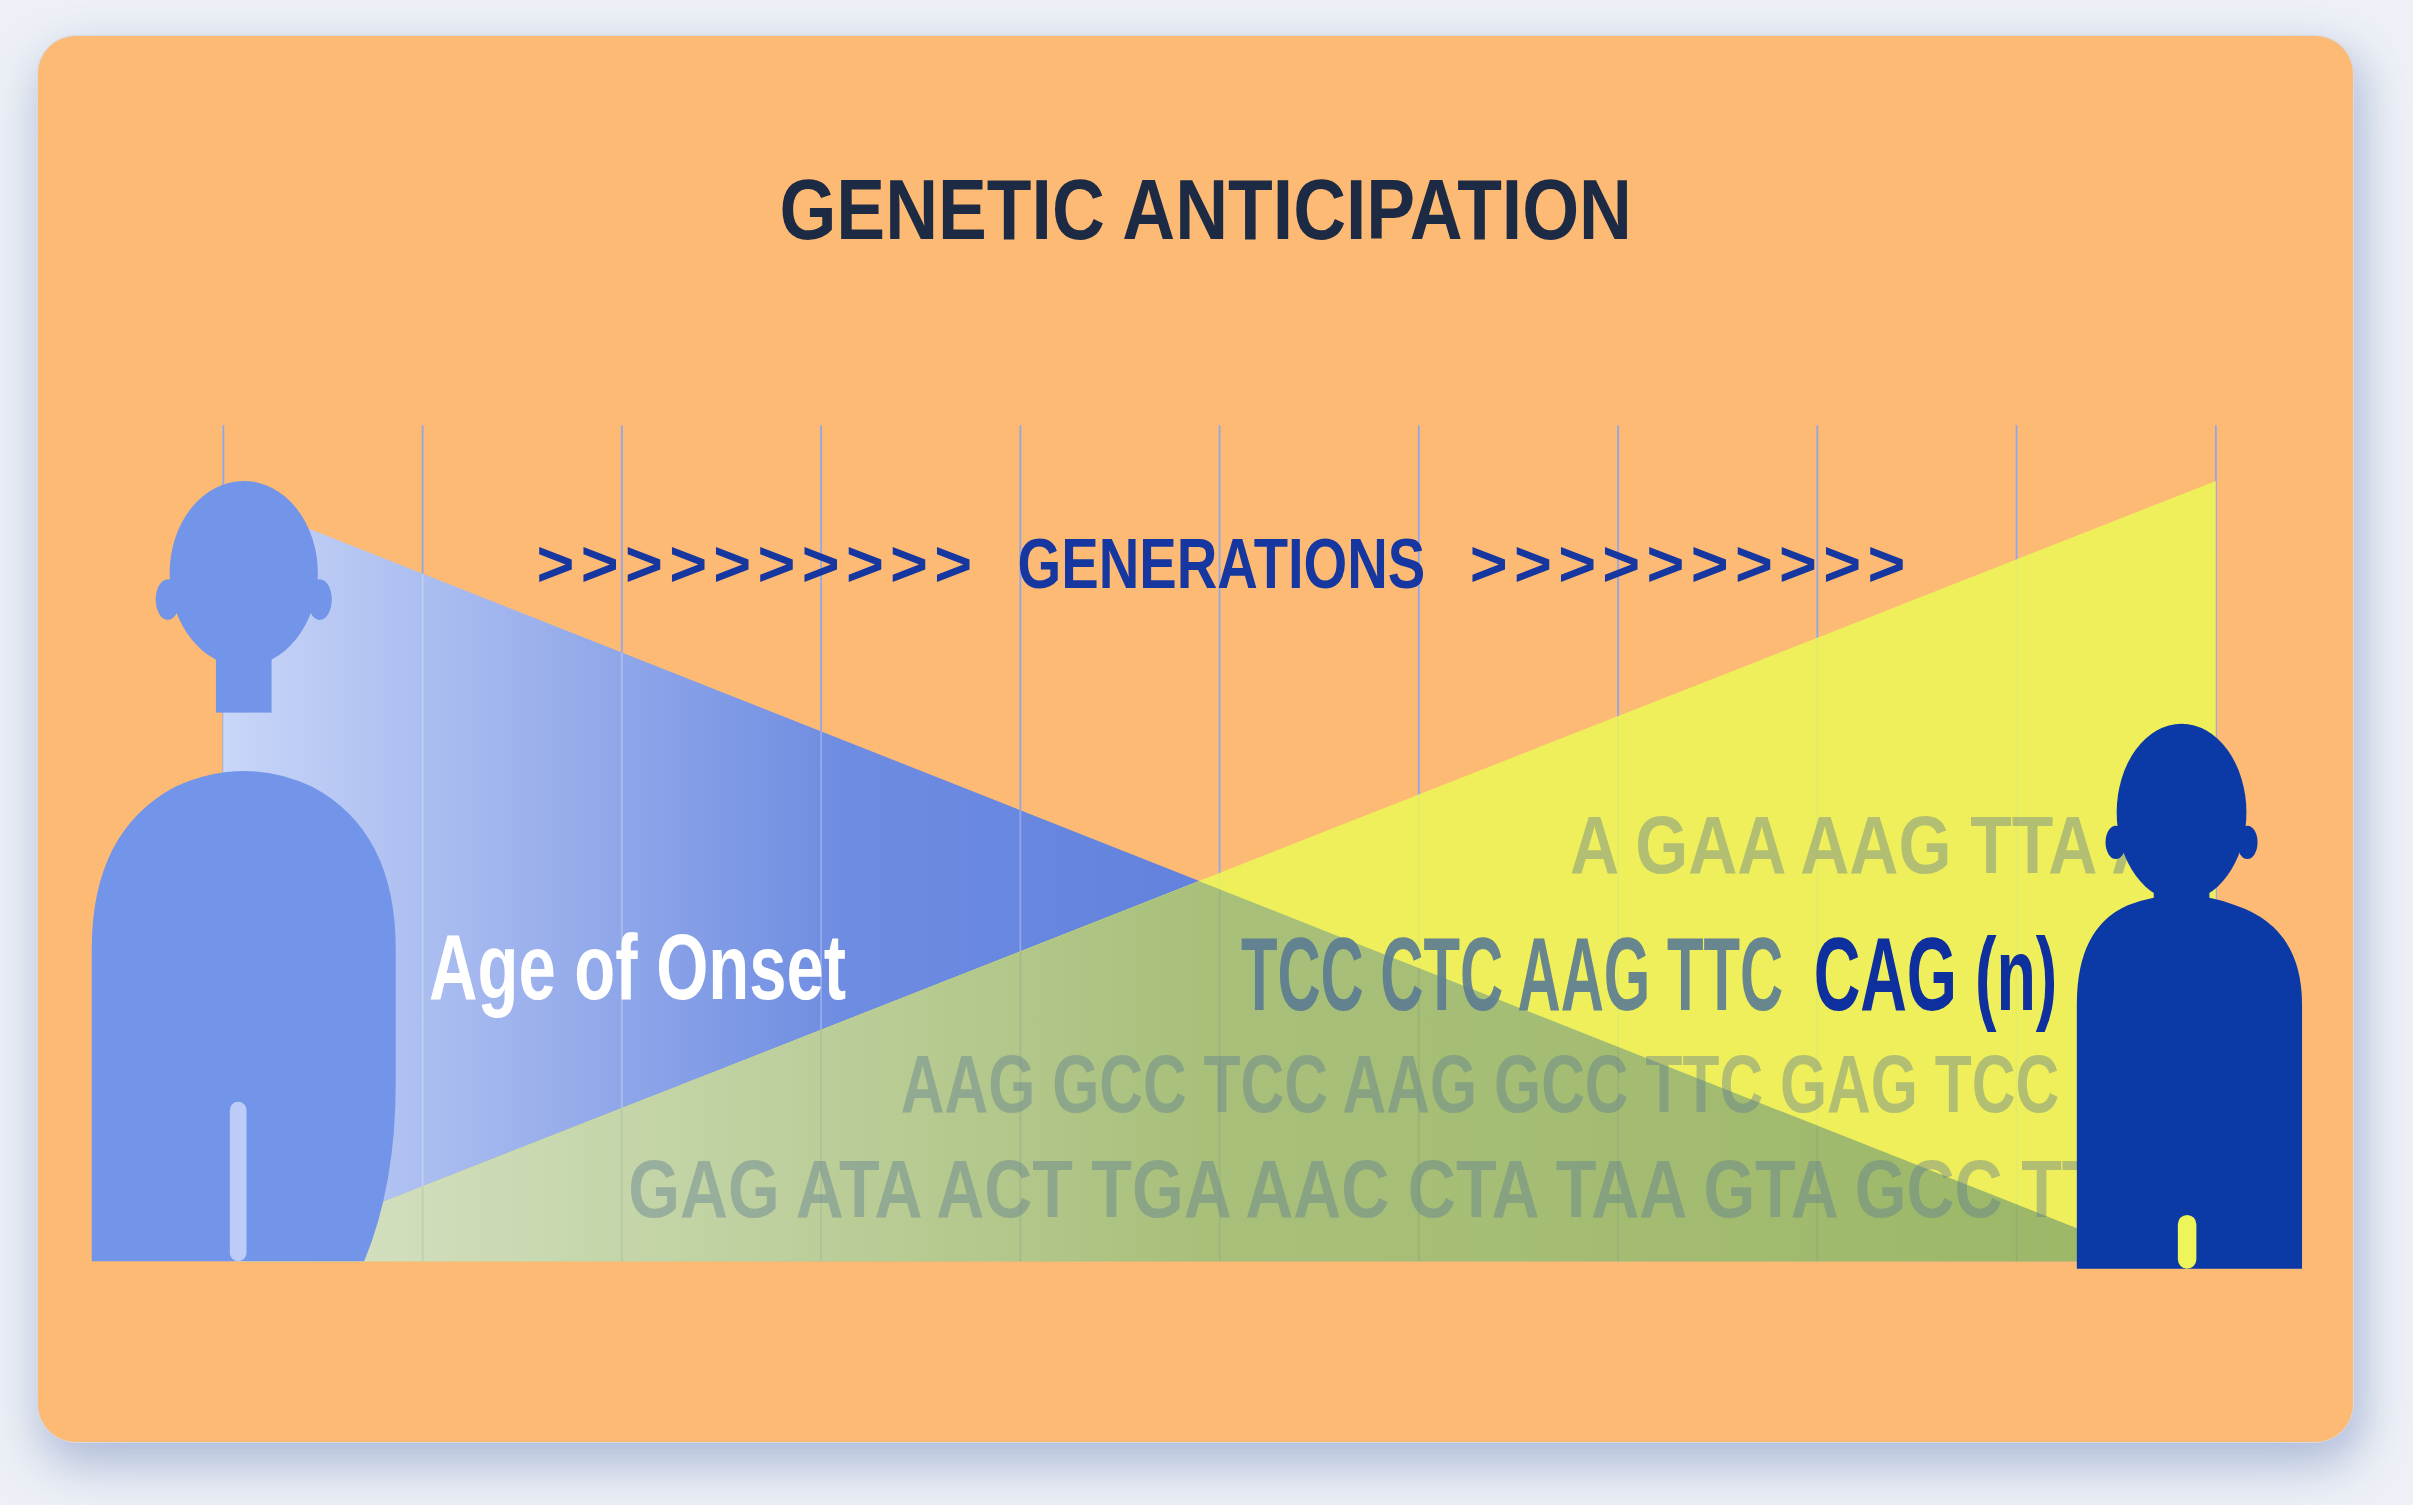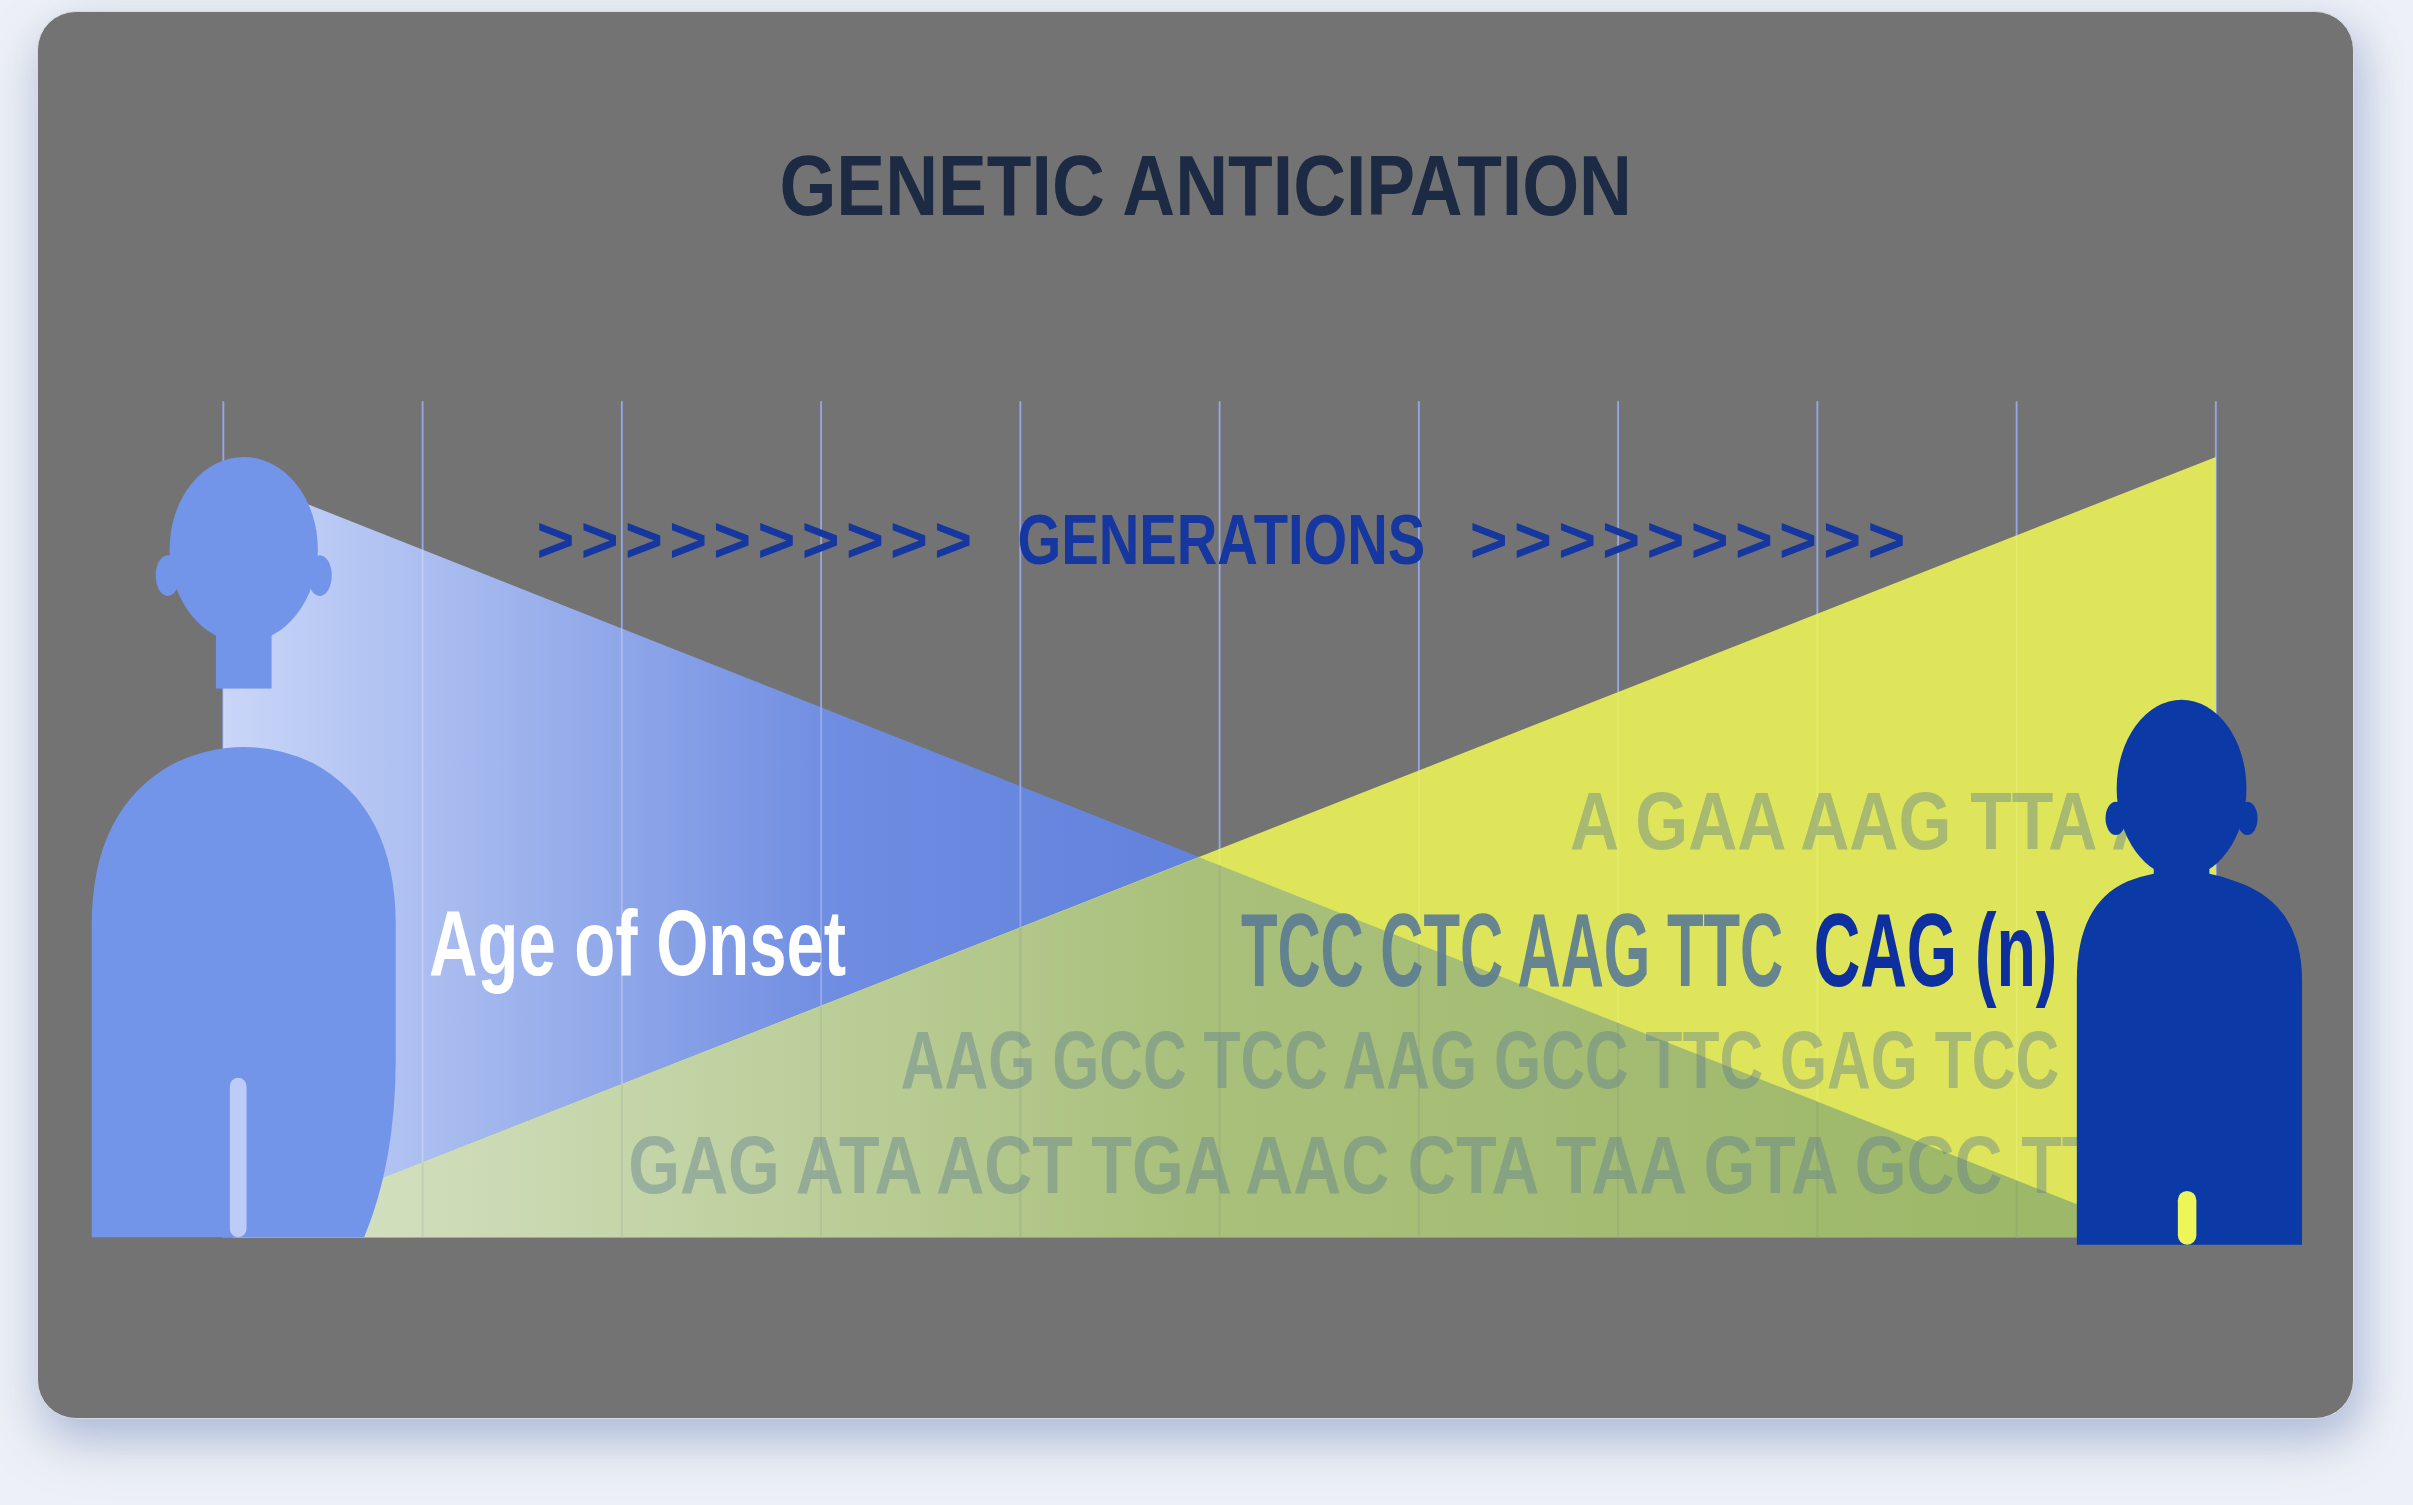--- a/index.html
+++ b/index.html
@@ -3,22 +3,22 @@
 <meta charset="utf-8">
 <style>
   html,body{margin:0;padding:0;}
   body{
     width:2413px;height:1505px;
     background:#edf0f6;
     font-family:"Liberation Sans","DejaVu Sans",sans-serif;
     overflow:hidden;position:relative;
   }
   .card{
-    position:absolute;left:37px;top:11px;width:2315px;height:1406px;
-    background:#737373;border:1.9px solid #d7dae2;border-radius:39px;
+    position:absolute;left:37px;top:35px;width:2315px;height:1406px;
+    background:#fdba74;border:1.9px solid #d7dae2;border-radius:39px;
     box-shadow:0 24px 51px rgba(125,145,190,.40), 13px 13px 35px rgba(140,160,205,.30);
     overflow:hidden;
   }
   .card svg{display:block;width:100%;height:100%;}
   svg text{font-family:"Liberation Sans","DejaVu Sans",sans-serif;font-weight:bold;}
 </style>
 </head>
 <body>
 
 <div class="card">

